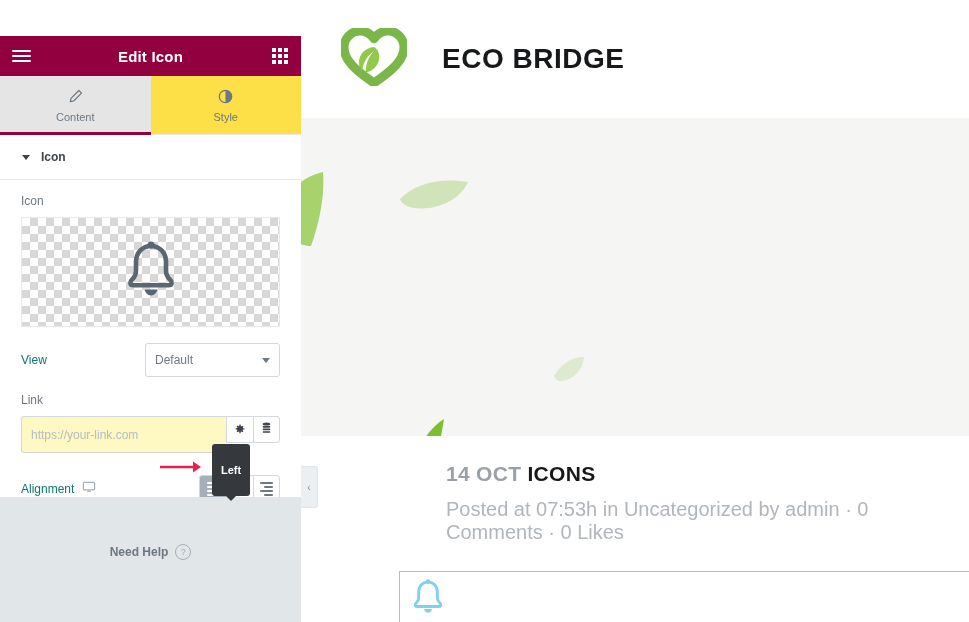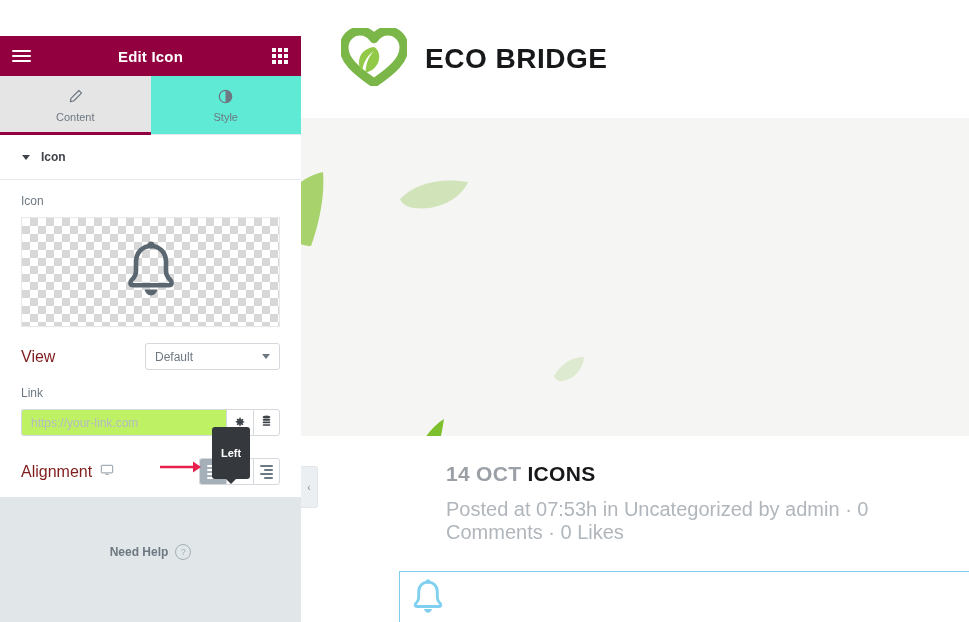--- a/index.html
+++ b/index.html
@@ -58,21 +58,21 @@
     border-bottom: 1px solid #e6e9ec;
   }
   .tab {
     flex: 1;
     display: flex; flex-direction: column;
     align-items: center; justify-content: center;
     gap: 5px;
     cursor: pointer;
     color: #6d7882;
     position: relative;
-    background: #5eead4;
+    background: #fde047;
   }
   .tab.active { background: #e5e5e5; }
   .tab.active::after {
     content: ""; position: absolute;
     left: 0; right: 0; bottom: -1px; height: 3px;
     background: #93003f;
   }
   .tab-label { font-size: 11px; }
   .tab-ico { height: 18px; display: flex; align-items: center; }
 
@@ -109,49 +109,49 @@
     background-size: 16px 16px;
     background-position: 0 0, 8px 8px;
     cursor: pointer;
   }
 
   .row {
     display: flex; align-items: center;
     justify-content: space-between;
     margin-top: 16px;
   }
-  .row .lbl { font-size: 16px; color: #7f1d1d; display: flex; align-items: center; gap: 8px;}
+  .row .lbl { font-size: 12px; color: #0f766e; display: flex; align-items: center; gap: 8px;}
 
   
   .sel {
     position: relative;
-    width: 135px; height: 27px;
+    width: 135px; height: 34px;
     border: 1px solid #d5d8dc; border-radius: 3px;
     background: #ffffff; cursor: pointer;
     display: flex; align-items: center;
     padding: 0 9px; box-sizing: border-box;
     font-size: 12px; color: #6d7882;
   }
   .sel .arr {
     position: absolute; right: 9px;
     width: 0; height: 0;
     border-left: 4.5px solid transparent;
     border-right: 4.5px solid transparent;
     border-top: 5px solid #6d7882;
   }
 
   
   #link-row { margin-top: 6px; display: flex; }
   #link-input {
-    flex: 1; height: 27px;
+    flex: 1; height: 37px;
     border: 1px solid #d5d8dc; border-right: none;
     border-radius: 3px 0 0 3px;
     font-size: 12px; color: #6d7882;
     padding: 0 9px; box-sizing: border-box;
-    outline: none; background: #bef264;
+    outline: none; background: #fef9c3;
     font-family: "Liberation Sans", sans-serif;
   }
   #link-input::placeholder { color: #b4bbc2; }
   .sq-btn {
     width: 27px; height: 27px;
     border: 1px solid #d5d8dc;
     border-right: none;
     background: #ffffff; cursor: pointer;
     display: flex; align-items: center; justify-content: center;
     box-sizing: border-box;
@@ -237,21 +237,21 @@
   #preview {
     position: absolute; left: 301px; top: 0;
     width: 668px; height: 622px;
     background: #ffffff; overflow: hidden;
   }
   #site-header {
     height: 118px; background: #ffffff;
     display: flex; align-items: center;
     padding-left: 40px; box-sizing: border-box;
   }
-  #logo-wrap { display: flex; align-items: center; gap: 18px; }
+  #logo-wrap { display: flex; align-items: center; gap: 35px; }
   #brand-name {
     font-size: 28px; font-weight: bold; color: #16181a;
     letter-spacing: .5px;
   }
 
   #banner {
     position: relative;
     height: 318px;
     background: #f5f5f3;
     overflow: hidden;

